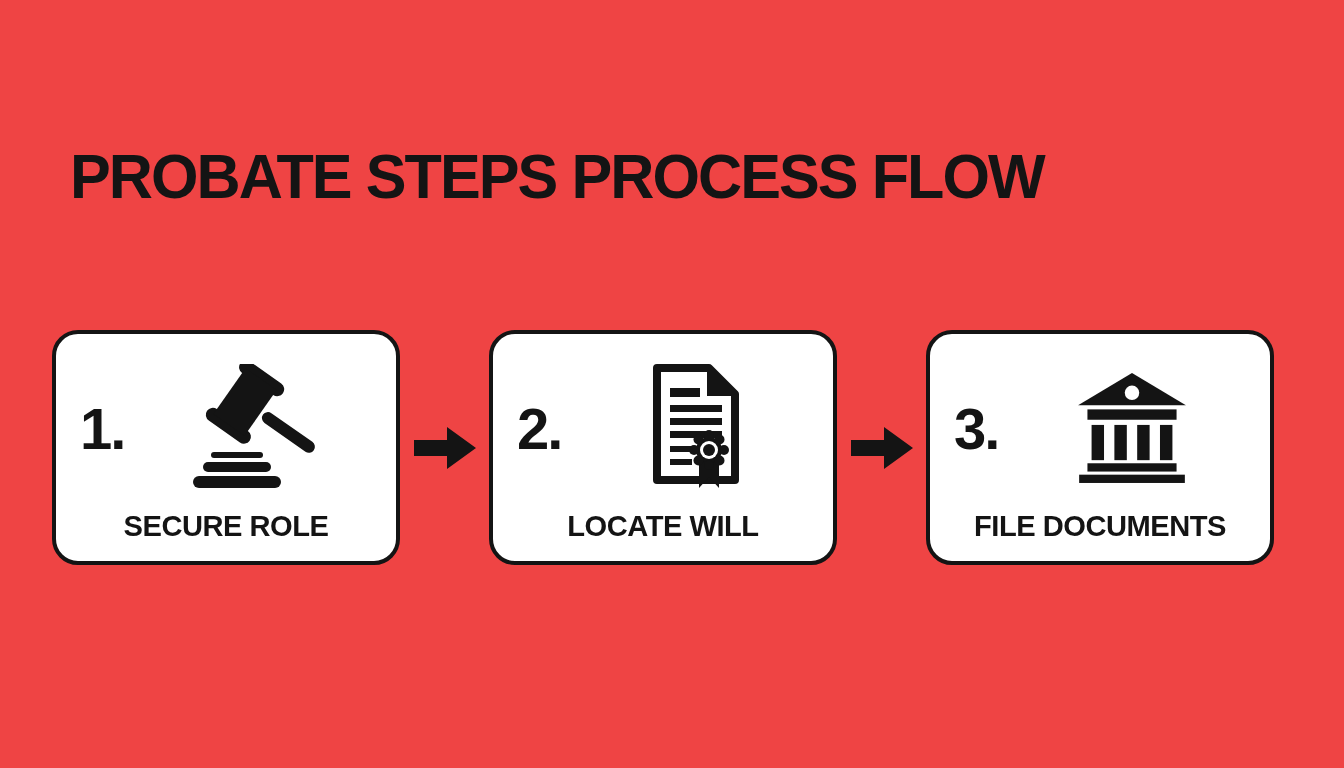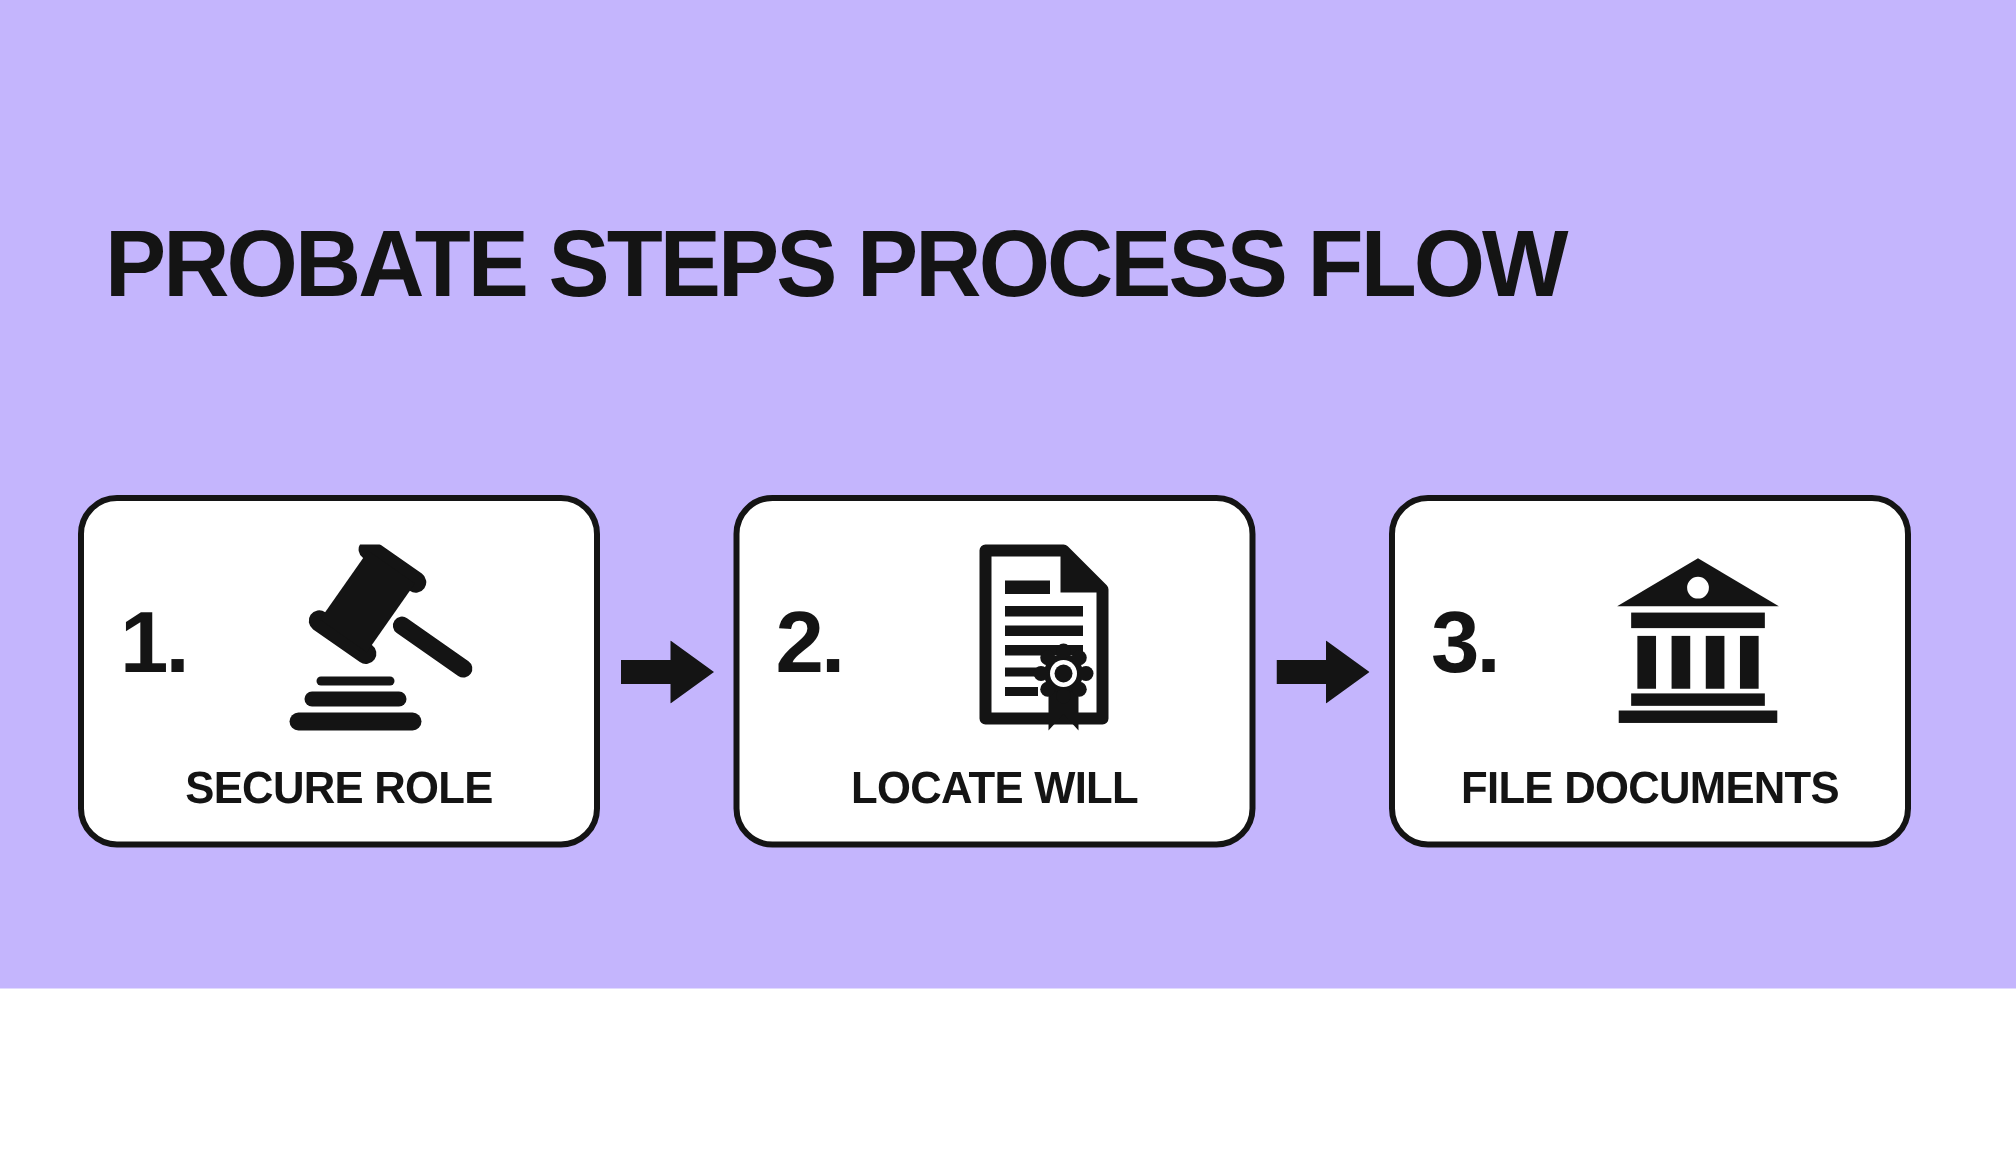--- a/index.html
+++ b/index.html
@@ -7,22 +7,22 @@
     padding: 0;
     width: 1344px;
     height: 768px;
     background: #ffffff;
     font-family: "Liberation Sans", sans-serif;
     overflow: hidden;
   }
   .stage {
     position: relative;
     width: 1344px;
-    height: 659px;
-    background: #c4b5fd;
+    height: 768px;
+    background: #ef4444;
     color: #141414;
   }
   .title {
     position: absolute;
     left: 70px;
     top: 140px;
     font-size: 63px;
     font-weight: bold;
     letter-spacing: -2px;
     color: #141414;

